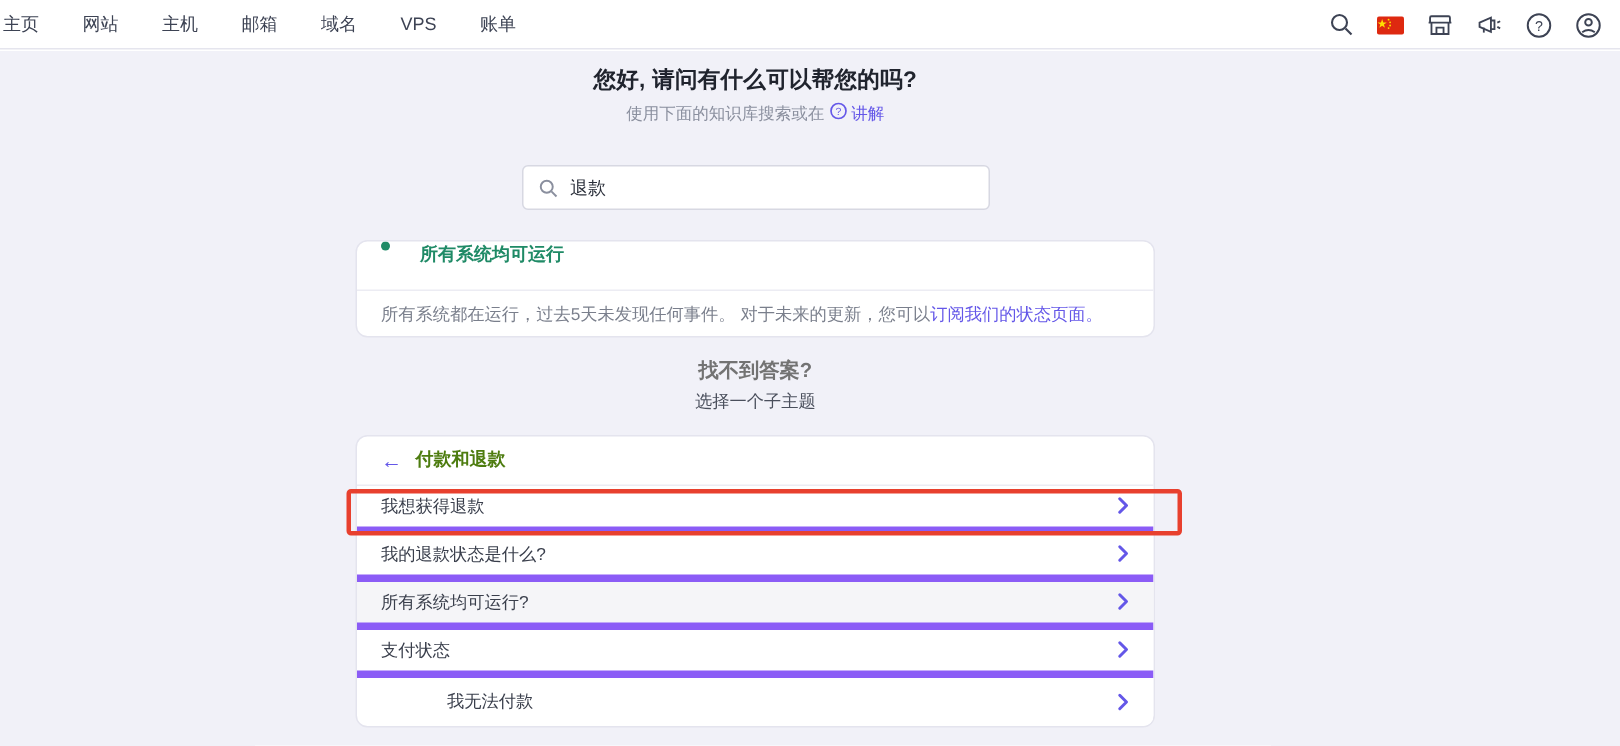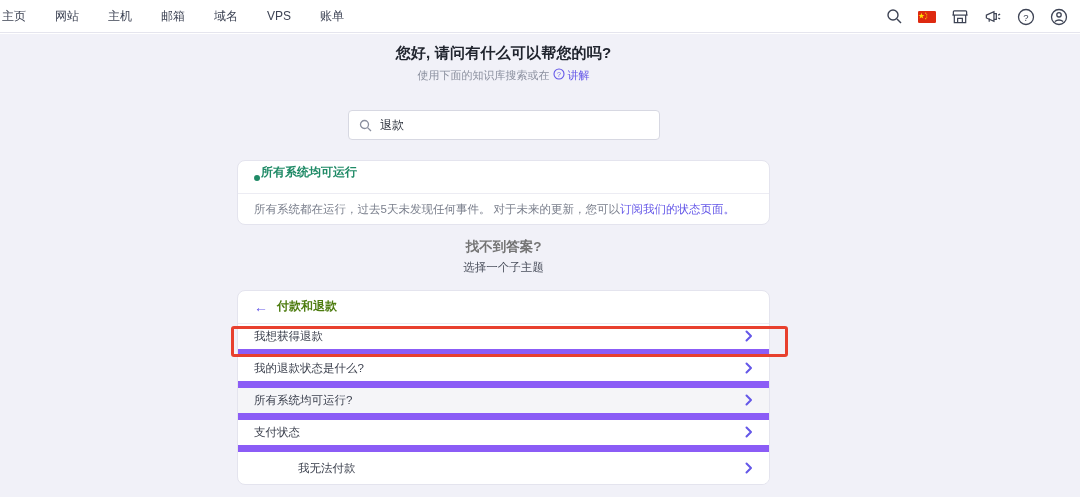--- a/index.html
+++ b/index.html
@@ -48,21 +48,21 @@
     border:none; outline:none; font-size:12px; color:#2a2f3a; width:100%;
     font-family:inherit; background:transparent;
   }
 
   .card {
     position:absolute; left:237px; width:533px; background:#fff;
     border:1px solid #e4e4ee; border-radius:8px; overflow:hidden;
   }
   .status-card { top:126px; height:65px; }
   .status-head {
-    height:33px; display:flex; align-items:flex-end; padding:12px 16px; gap:1px;
+    height:33px; display:flex; align-items:flex-start; padding:0 16px; gap:20px;
     border-bottom:1px solid #ececf3;
   }
   .status-dot { width:6px; height:6px; border-radius:50%; background:#1f8a66; }
   .status-title { font-size:12px; font-weight:bold; color:#1f8a66; }
   .status-body {
     height:31px; display:flex; align-items:center; padding:0 16px;
     font-size:11.5px; color:#7a7f8c; white-space:nowrap;
   }
   .status-link { color:#6457e8; cursor:pointer; }
 
@@ -71,21 +71,21 @@
 
   .topics-card { top:256px; height:195px; display:flex; flex-direction:column; }
   .topics-head {
     height:33px; display:flex; align-items:center; padding:0 16px; gap:9px;
     border-bottom:1px solid #ececf3;
   }
   .back-arrow { color:#6457e8; font-size:14px; font-weight:bold; cursor:pointer; line-height:1; }
   .topics-title { font-size:12px; font-weight:bold; color:#4d7c0f; }
   .topic-row {
     height:32.4px; display:flex; align-items:center; justify-content:space-between;
-    padding:0 16px; border-bottom:7px solid #8b5cf6; cursor:pointer; background:#fff;
+    padding:0 16px; border-bottom:5px solid #8b5cf6; cursor:pointer; background:#fff;
   }
   .topic-row:last-child { border-bottom:none;margin-left:44px; }
   .topic-row.alt { background:#f5f5f8; }
   .topic-label { font-size:11.5px; color:#3a3f4c; }
   .chev { display:flex; align-items:center; }
 
   .annotation {
     position:absolute; left:231px; top:292px; width:557px; height:31px;
     border:3px solid #e8402e; border-radius:3px; pointer-events:none; z-index:20;
   }

